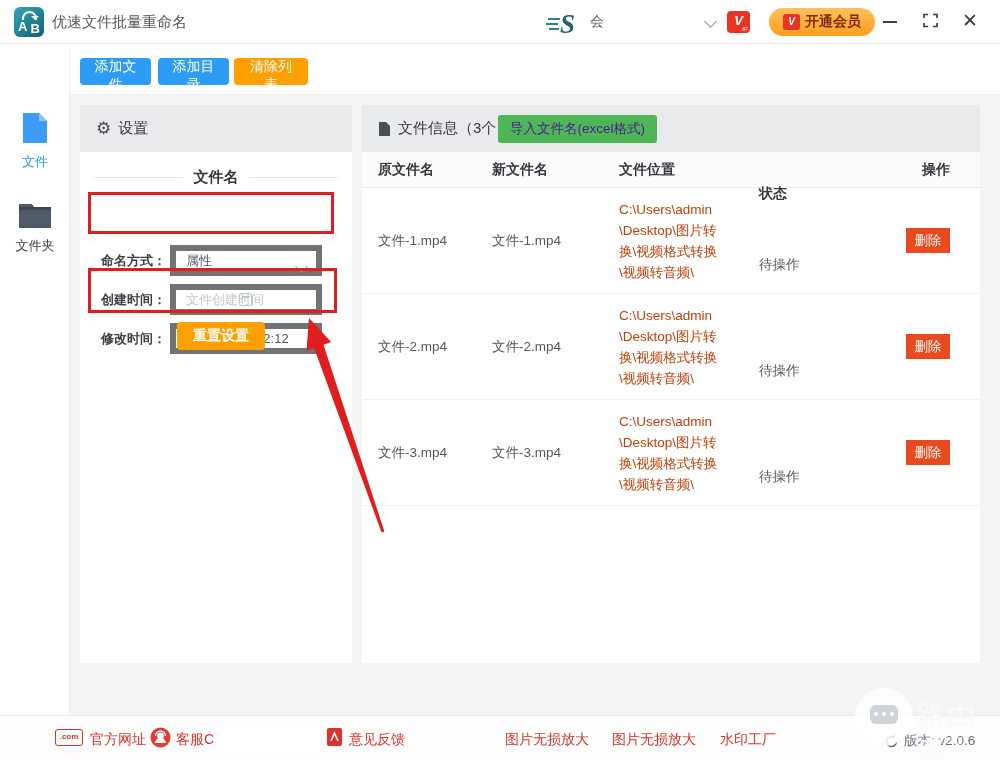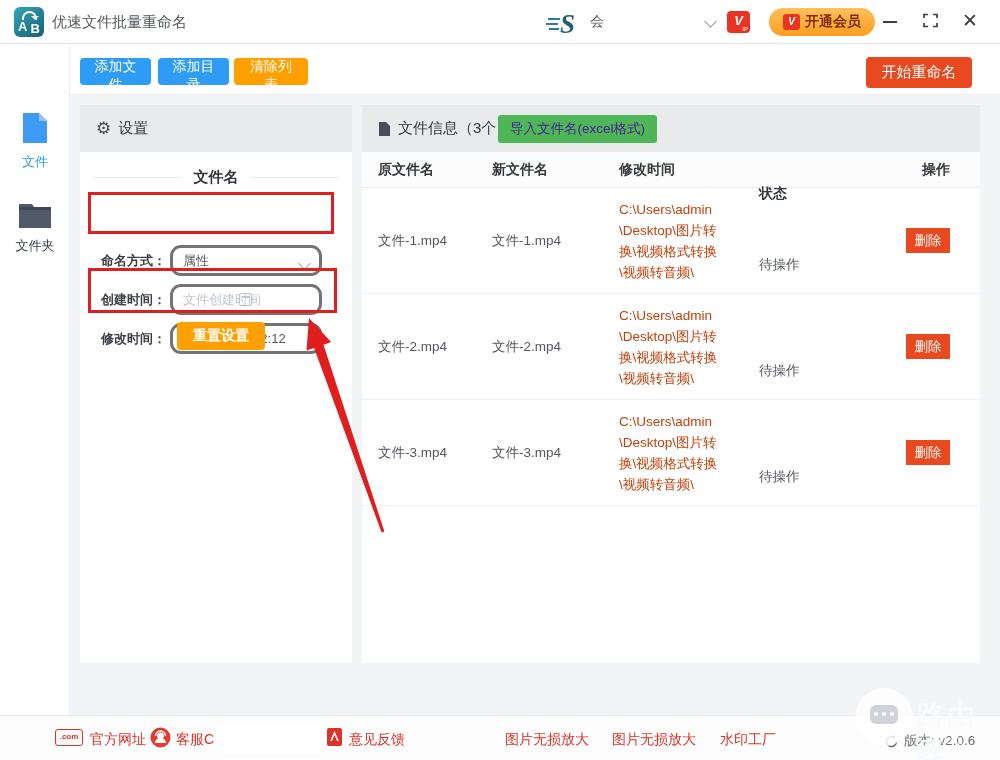--- a/index.html
+++ b/index.html
@@ -62,21 +62,21 @@
     display:flex; align-items:center; padding-left:16px; gap:7px; font-size:15px; color:#34373c; }
   .gear { font-size:17px; color:#474c52; line-height:1; }
   .section-title { position:absolute; left:0; top:63px; width:100%; text-align:center; font-size:15px; font-weight:bold; color:#33363b; }
   .section-title:before, .section-title:after { content:''; position:absolute; top:9px; width:88px; height:1px; background:#e3e5e8; }
   .section-title:before { left:14px; } .section-title:after { right:14px; }
 
   .field-row { position:absolute; left:0; width:272px; height:31px;margin-top:48px; }
   .f1 { top:92px; } .f2 { top:131px;font-family:Liberation Serif, serif; } .f3 { top:170px; }
   .field-label { position:absolute; left:0; top:7px; width:86px; text-align:right; font-size:13px; font-weight:bold; color:#3b3e43; }
   .field-box { position:absolute; left:90px; top:0; width:152px; height:31px; background:#fff;
-    border:3px solid #737373; border-radius:11px; font-size:13px; color:#55585e; }
+    border:6px solid #737373; border-radius:0; font-size:13px; color:#55585e; }
   .select-box { display:flex; align-items:center; padding:0 10px; cursor:pointer; }
   .select-box .chev { position:absolute; right:10px; top:11px; border-color:#9aa0a6; }
   .date-input { padding:0 26px 0 10px; font-family:inherit; outline:none; }
   .date-input::placeholder { color:#c2c7ce; }
   .cal { position:absolute; right:8px; top:9px; width:13px; height:13px; border:1px solid #bfc4cb; border-radius:2px; }
   .cal:before { content:''; position:absolute; left:2px; right:2px; top:2px; height:2px; background:#bfc4cb; }
   .b-reset { left:97px; top:217px; width:88px; height:28px; font-weight:bold; }
 
   
   .import-btn { position:absolute; left:136px; top:10px; height:28px; background:#4eb657;
@@ -166,21 +166,20 @@
         <rect x="1" y="5" width="32" height="3" fill="#3e4755"></rect>
       </svg>
     <div class="side-label">文件夹</div>
   </div>
 </div>
 
 <div class="abs toolbar">
   <button class="btn btn-blue b-addfile">添加文件</button>
   <button class="btn btn-blue b-adddir">添加目录</button>
   <button class="btn btn-orange b-clear">清除列表</button>
-  <button class="btn b-start">开始重命名</button>
 </div>
 
 <div class="abs content-bg"></div>
 
 <div class="abs panel settings-panel">
   <div class="panel-head">
     <span class="gear">⚙</span>
     <span>设置</span>
   </div>
   <div class="section-title">文件名</div>
@@ -213,21 +212,21 @@
     <svg width="13" height="16">
         <path d="M1 1 h7 l4 4 v10 h-11 z" fill="#4a4f57"></path>
       </svg>
     <span>文件信息（3个）</span>
     <button class="import-btn">导入文件名(excel格式)</button>
   </div>
 
   <div class="cols-head">
     <span class="c-old">原文件名</span>
     <span class="c-new">新文件名</span>
-    <span class="c-path">修改时间</span>
+    <span class="c-path">文件位置</span>
     <span class="c-status">状态</span>
     <span class="c-action">操作</span>
   </div>
 
   <div class="t-row r0">
     <span class="c-old">文件-1.mp4</span>
     <span class="c-new">文件-1.mp4</span>
     <span class="c-path">
         <span class="path-text">C:\Users\admin\Desktop\图片转换\视频格式转换\视频转音频\</span>
       </span>

